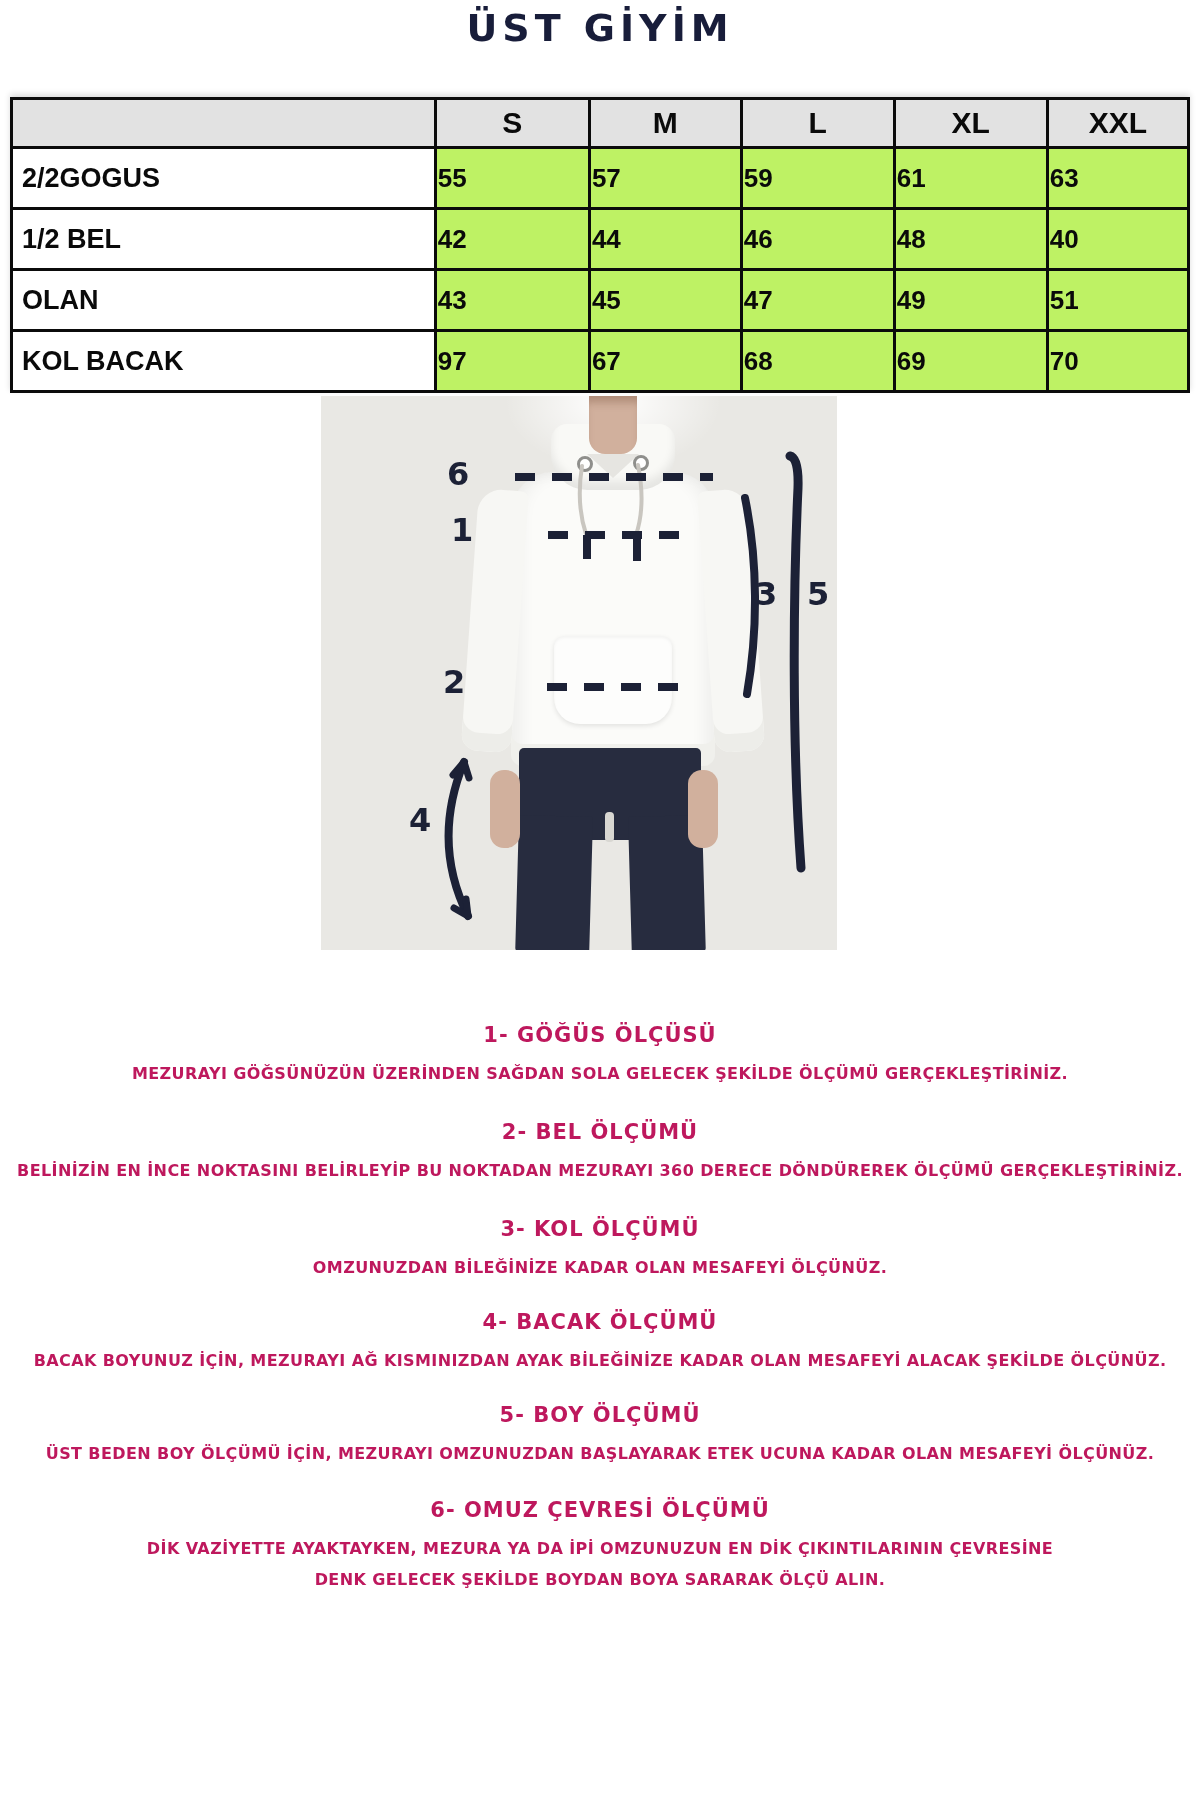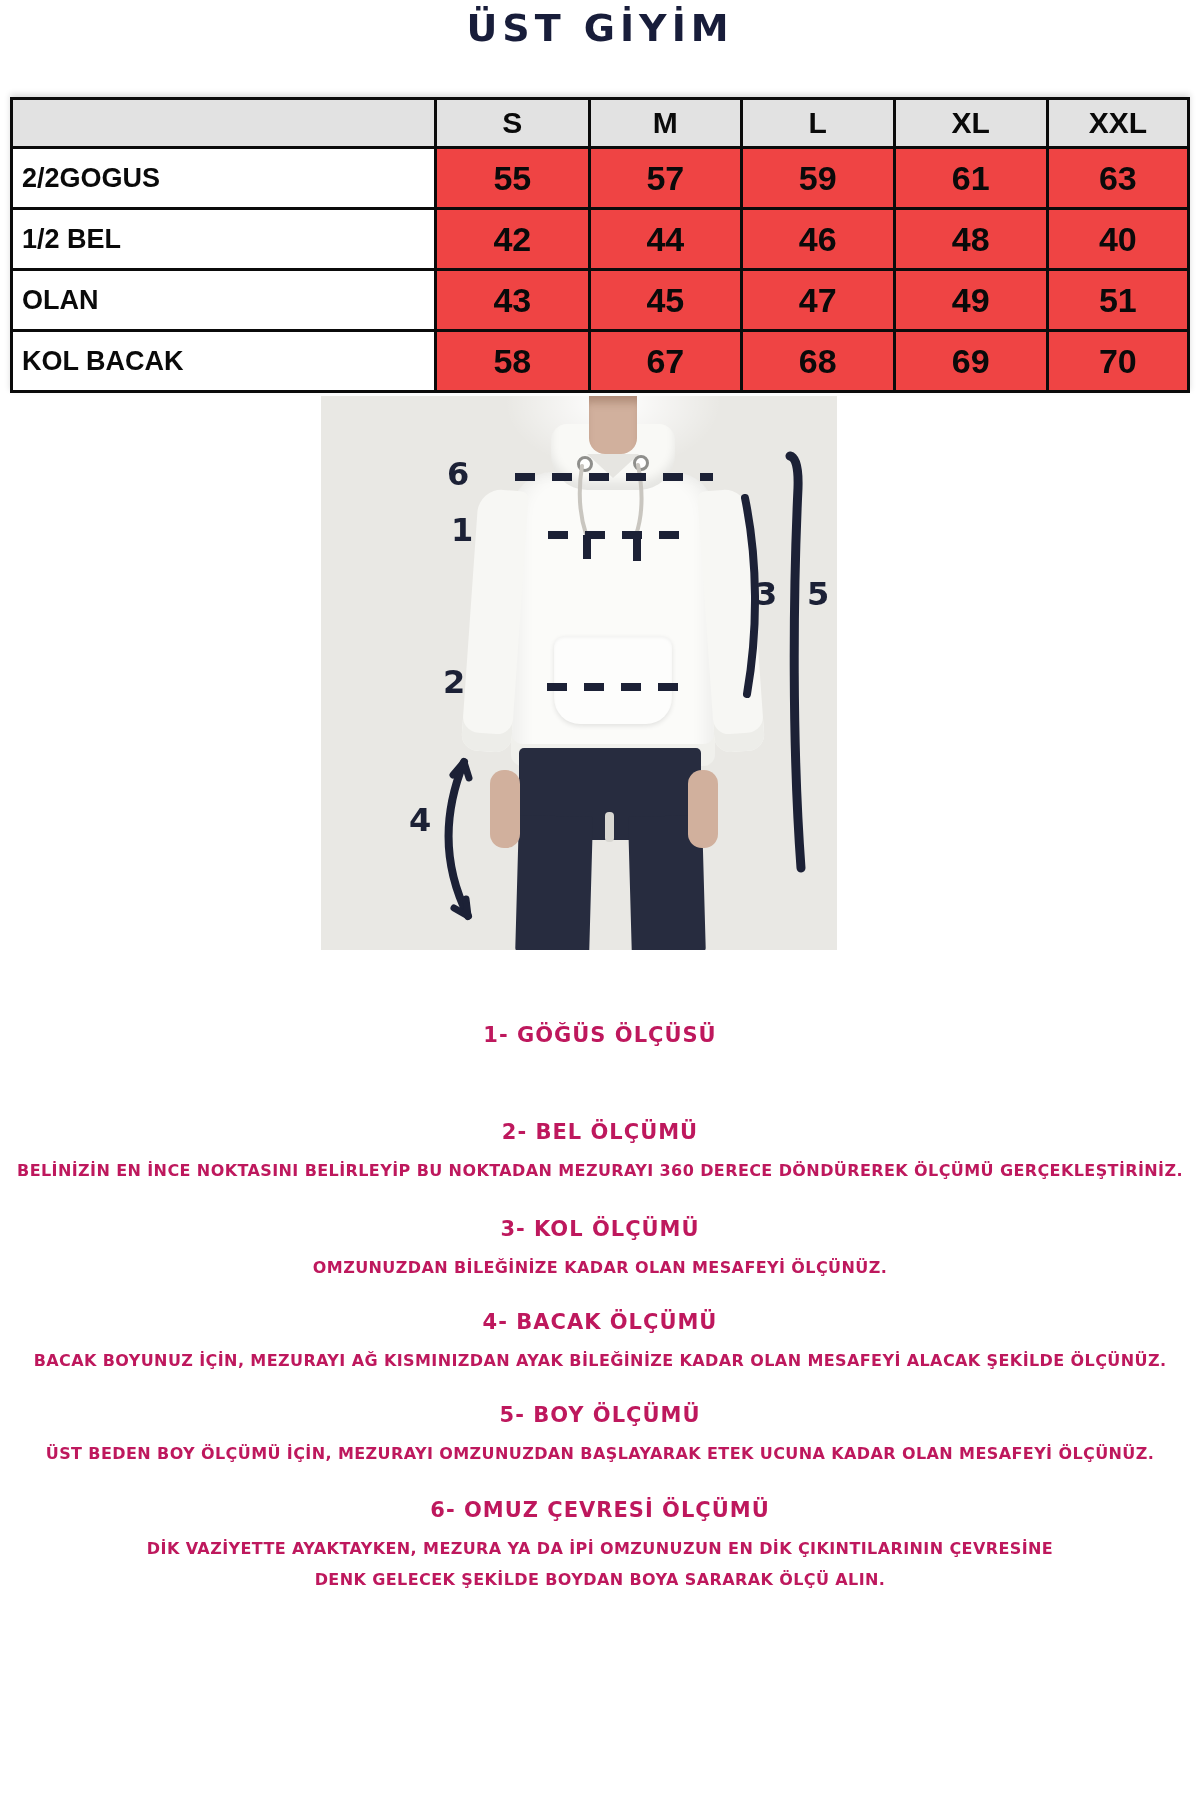--- a/index.html
+++ b/index.html
@@ -11,21 +11,21 @@
     font-family:"DejaVu Sans",sans-serif;font-weight:700;font-size:38px;letter-spacing:5px;
     color:#181d3a;}
 
   
   .size-table{position:absolute;left:10px;top:97px;width:1180px;border-collapse:collapse;
     table-layout:fixed;background:#fff;box-shadow:0 -3px 6px rgba(0,0,0,.14);}
   .size-table th,.size-table td{border:3px solid #0b0b0b;color:#0a0a0a;
     font-family:"Liberation Sans",sans-serif;}
   .size-table thead th{height:44px;background:#e2e2e2;font-size:30px;font-weight:700;text-align:center;}
   .size-table tbody th{height:56px;font-size:27px;font-weight:700;text-align:left;padding-left:9px;background:#fff;}
-  .size-table tbody td{height:56px;font-size:34px;font-weight:700;text-align:center;background:#ef4444;}
+  .size-table tbody td{height:56px;font-size:26px;font-weight:700;text-align:left;background:#bef264;}
 
   
   .photo{position:absolute;left:321px;top:396px;width:516px;height:554px;overflow:hidden;
     background:radial-gradient(ellipse 150px 95px at 292px 6px,#ffffff 0%,rgba(255,255,255,0) 72%),#e9e8e4;}
   .photo *{position:absolute;}
 
   .torso{left:190px;top:76px;width:204px;height:294px;background:#fbfbf9;
     border-radius:42px 42px 12px 12px;
     box-shadow:inset 0 -22px 0 #f0f0ec, inset 10px 0 16px rgba(0,0,0,.05), inset -10px 0 16px rgba(0,0,0,.05);}
   .sleeve{width:50px;height:262px;background:#f7f7f4;transform-origin:top center;
@@ -119,21 +119,21 @@
       <tr>
         <th>OLAN</th>
         <td>43</td>
         <td>45</td>
         <td>47</td>
         <td>49</td>
         <td>51</td>
       </tr>
       <tr>
         <th>KOL BACAK</th>
-        <td>58</td>
+        <td>97</td>
         <td>67</td>
         <td>68</td>
         <td>69</td>
         <td>70</td>
       </tr>
     </tbody>
   </table>
 
   <div class="photo">
 
@@ -172,20 +172,21 @@
     <div class="fig-num n6">6</div>
     <div class="fig-num n1">1</div>
     <div class="fig-num n2">2</div>
     <div class="fig-num n3">3</div>
     <div class="fig-num n5">5</div>
     <div class="fig-num n4">4</div>
   </div>
 
   <div class="measure-section s1">
     <h2>1- GÖĞÜS ÖLÇÜSÜ</h2>
+    <p>MEZURAYI GÖĞSÜNÜZÜN ÜZERİNDEN SAĞDAN SOLA GELECEK ŞEKİLDE ÖLÇÜMÜ GERÇEKLEŞTİRİNİZ.</p>
   </div>
   <div class="measure-section s2">
     <h2>2- BEL ÖLÇÜMÜ</h2>
     <p>BELİNİZİN EN İNCE NOKTASINI BELİRLEYİP BU NOKTADAN MEZURAYI 360 DERECE DÖNDÜREREK ÖLÇÜMÜ GERÇEKLEŞTİRİNİZ.</p>
   </div>
   <div class="measure-section s3">
     <h2>3- KOL ÖLÇÜMÜ</h2>
     <p>OMZUNUZDAN BİLEĞİNİZE KADAR OLAN MESAFEYİ ÖLÇÜNÜZ.</p>
   </div>
   <div class="measure-section s4">

